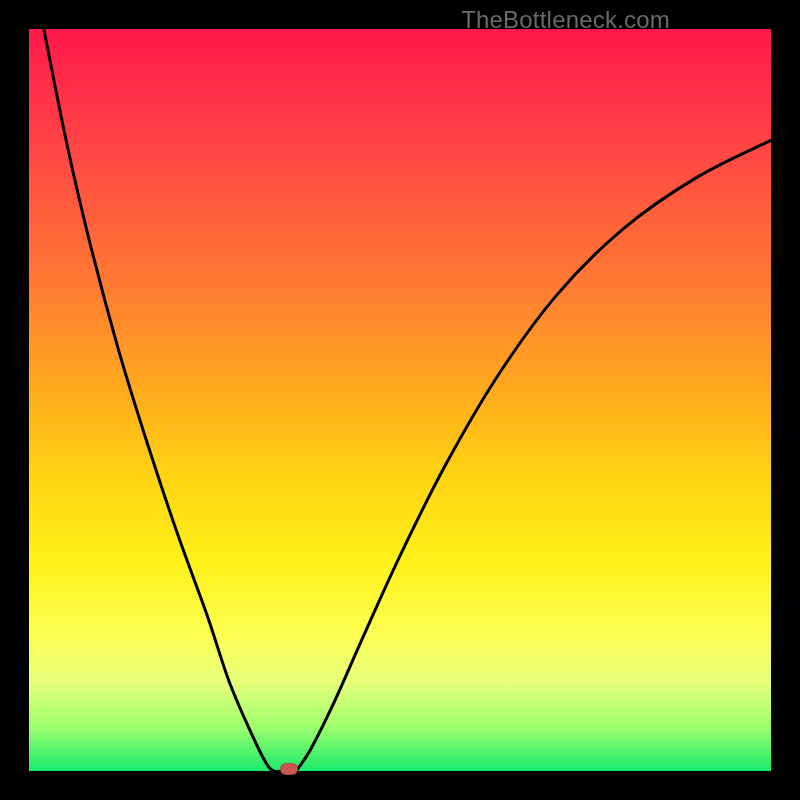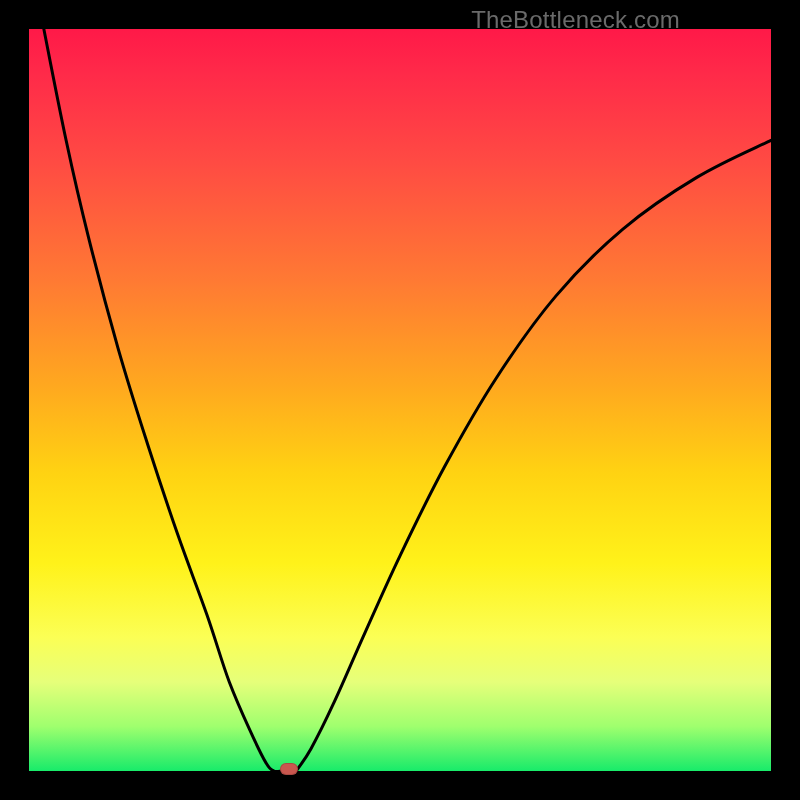--- a/index.html
+++ b/index.html
@@ -9,21 +9,20 @@
     height: 800px;
     overflow: hidden;
     background: #000;
     font-family: Arial, Helvetica, sans-serif;
   }
   .frame {
     position: relative;
     width: 684px;
     height: 800px;
     background: #000;
-    padding-left: 10px;
   }
   .watermark {
     position: absolute;
     top: 6px;
     right: 14px;
     color: #6a6a6a;
     font-size: 24px;
     font-weight: 400;
     letter-spacing: 0.2px;
     z-index: 50;

